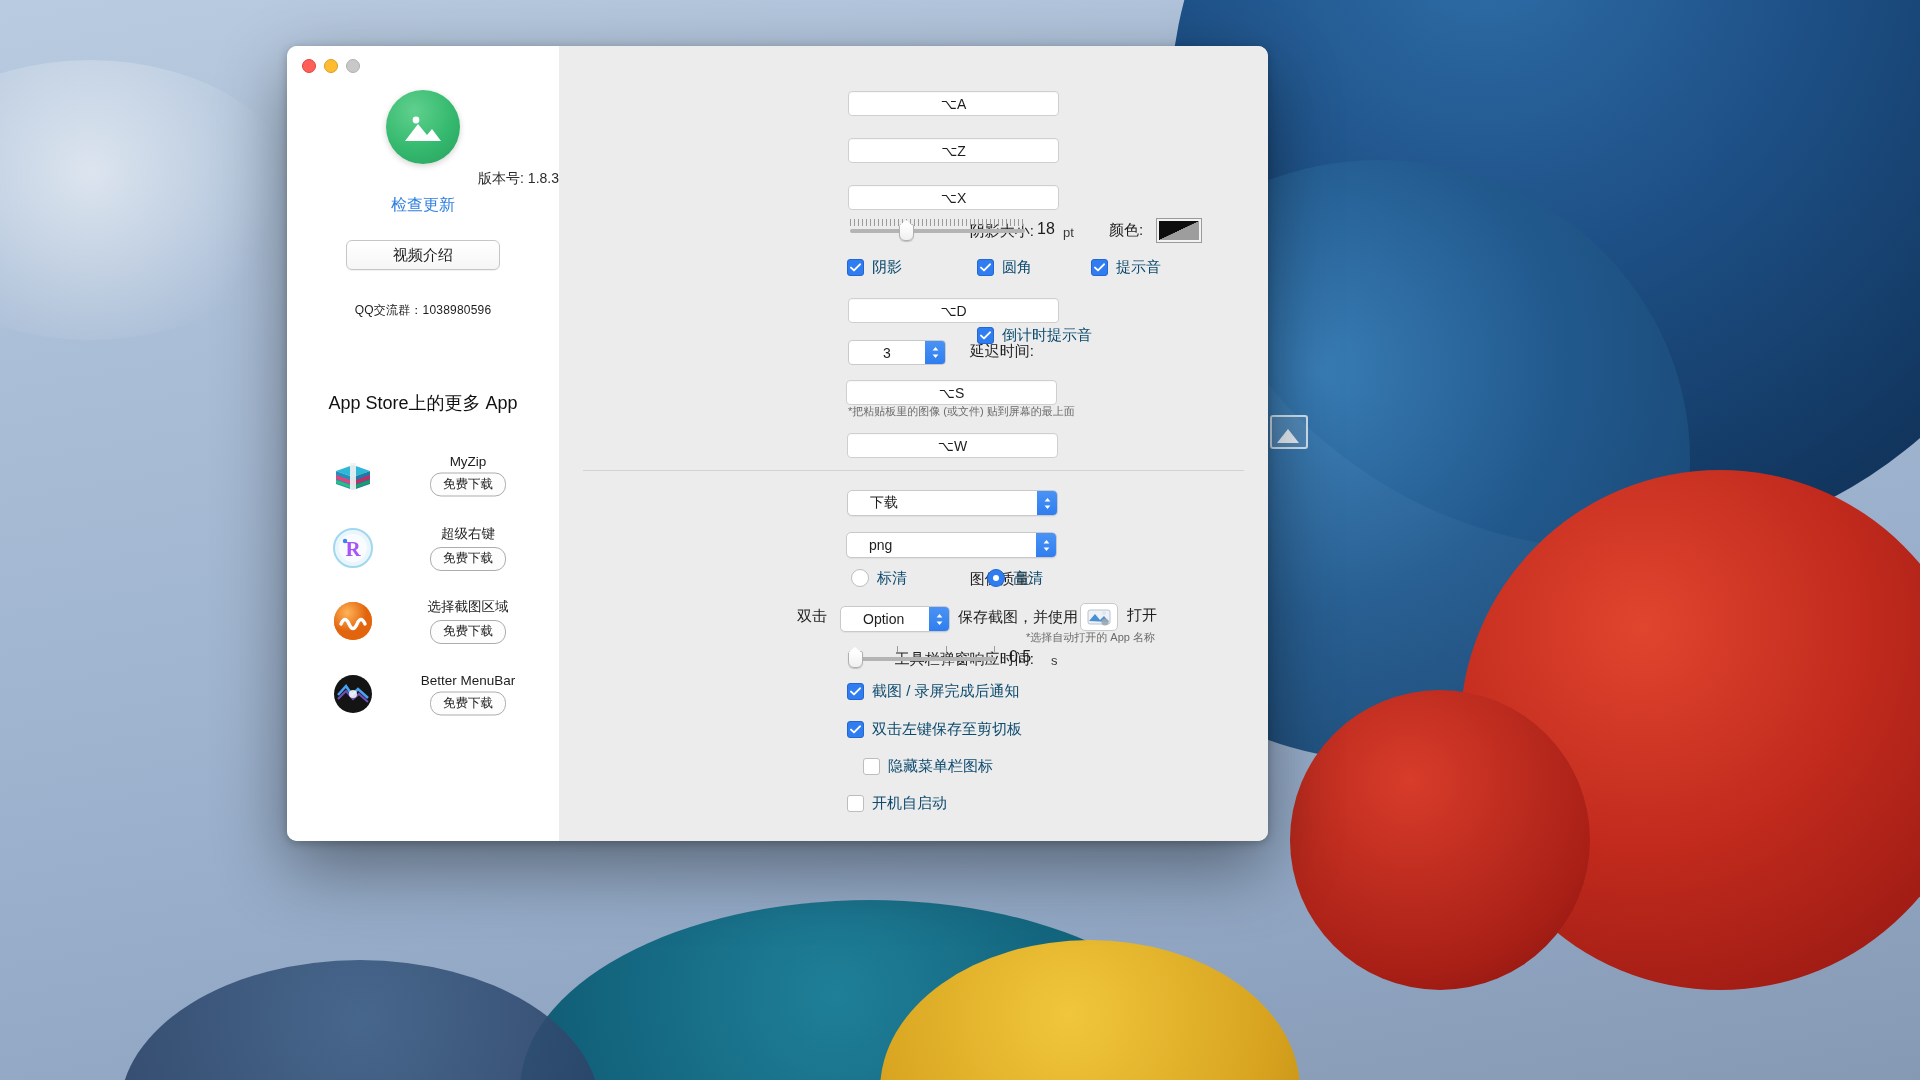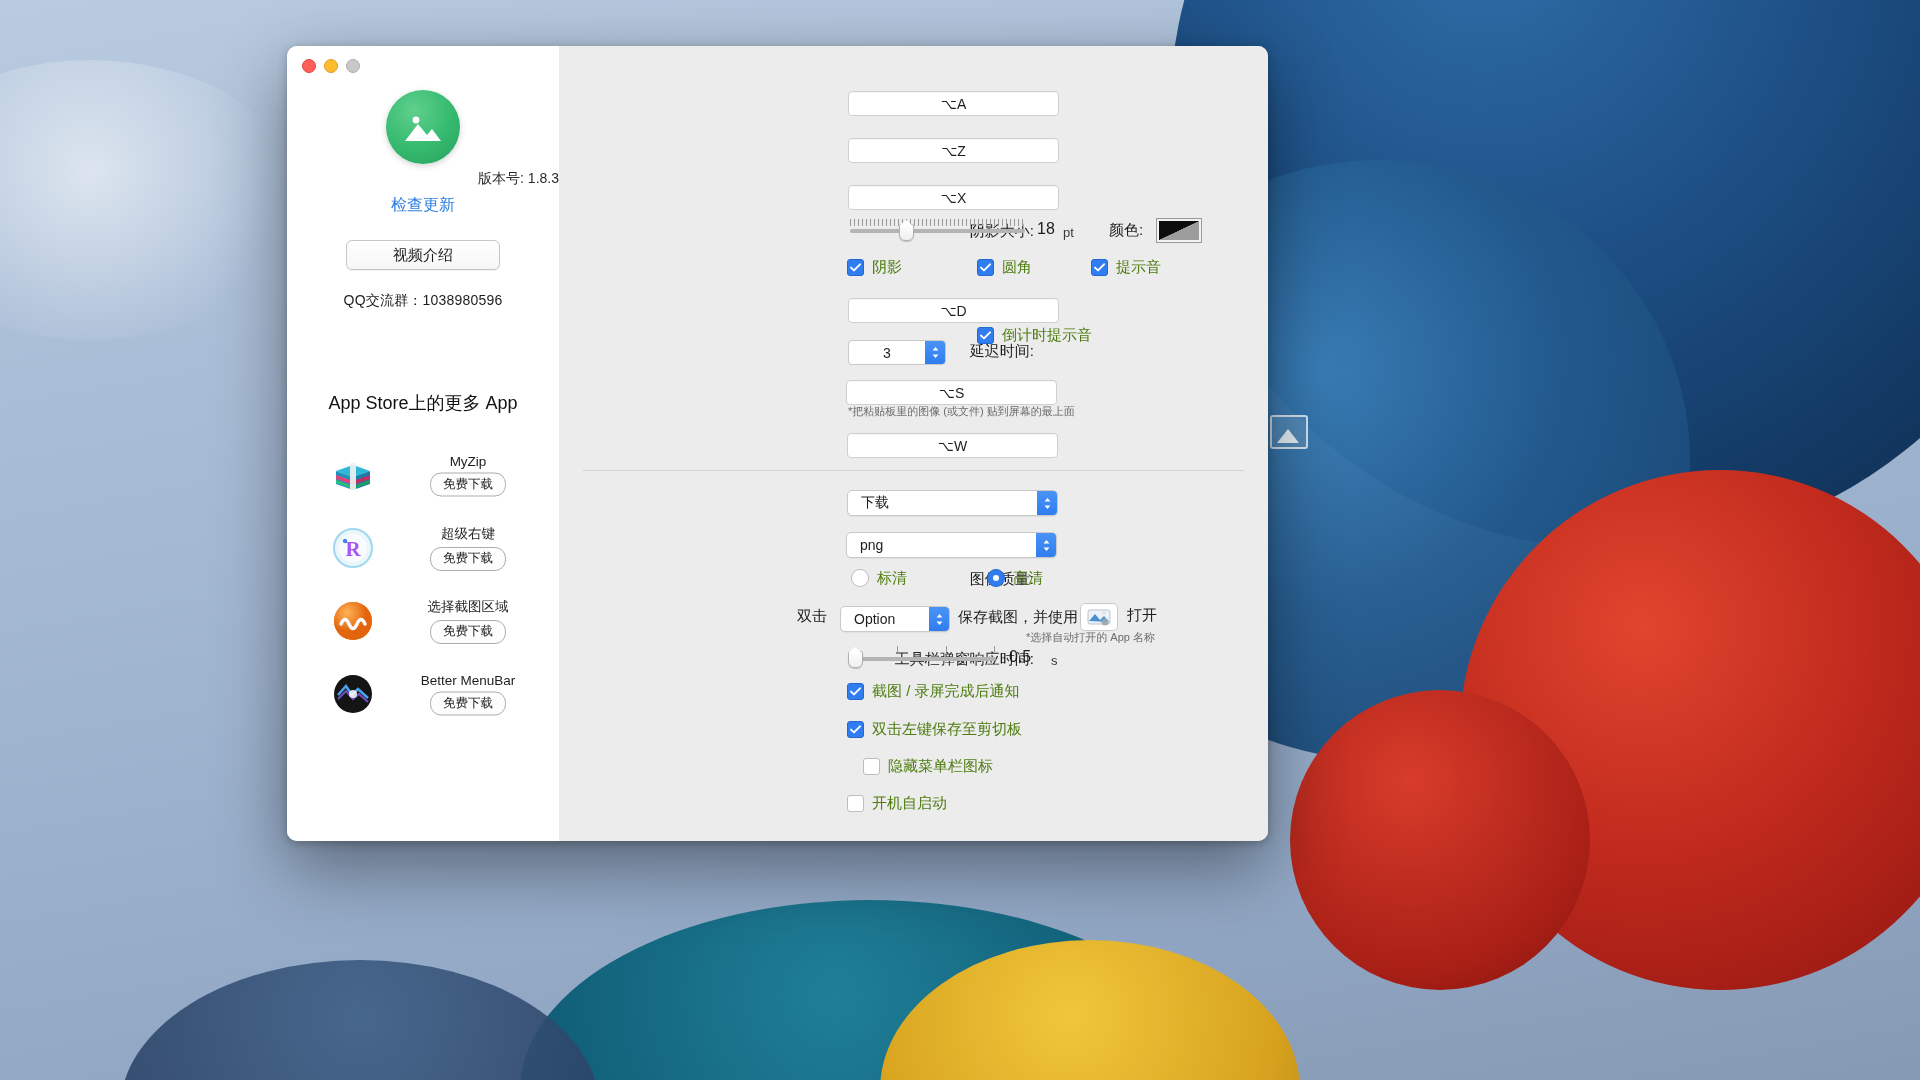--- a/index.html
+++ b/index.html
@@ -142,23 +142,23 @@
     position: absolute; top: 194px; left: 50%; transform: translateX(-50%);
     width: 152px; height: 28px;
     border: 1px solid #c6c6c6; border-radius: 6px;
     background: linear-gradient(#ffffff, #f6f6f6);
     box-shadow: 0 1px 1px rgba(0,0,0,.06);
     font-size: 15px; color: #1d1d1d;
     display: flex; align-items: center; justify-content: center;
     cursor: pointer;
   }
   #qq-group {
-    position: absolute; top: 246px; left: 0; right: 0;
+    position: absolute; top: 256px; left: 0; right: 0;
     text-align: center;
-    font-size: 14px; color: #1d1d1d;
+    font-size: 12px; color: #1d1d1d;
     letter-spacing: .2px;
   }
   #more-apps-title {
     position: absolute; top: 345px; left: 0; right: 0;
     text-align: center;
     font-size: 18px; color: #111;
   }
   #app-list {
     position: absolute; top: 392px; left: 0; right: 0;
   }
@@ -250,21 +250,21 @@
   .cb-wrap { display: flex; align-items: center; cursor: pointer; }
   .cb {
     width: 15px; height: 15px; border-radius: 3px;
     flex: 0 0 15px;
     display: flex; align-items: center; justify-content: center;
     margin-right: 8px;
   }
   .cb.on { background: #2f7df0; border: 1px solid #2468cf; }
   .cb.off { background: #ffffff; border: 1px solid #bdbdbd; }
   .cb.on svg { display: block; }
-  .cb-label { font-size: 15px; color: #4d7c0f; white-space: nowrap; }
+  .cb-label { font-size: 15px; color: #0c4a6e; white-space: nowrap; }
 
   
   .rb-wrap { display: flex; align-items: flex-start; cursor: pointer; }
   .rb {
     width: 16px; height: 16px; border-radius: 50%;
     flex: 0 0 16px; margin-right: 8px;
     display: flex; align-items: center; justify-content: center;
   }
   .rb.on { background: #2f7df0; border: 1px solid #2468cf; }
   .rb.on:after { content:""; width: 6px; height: 6px; border-radius: 50%; background:#fff; display:block; }
@@ -292,21 +292,21 @@
   
   .select {
     display: flex; align-items: center;
     height: 24px;
     border: 1px solid #c9c9c9; border-radius: 5px;
     background: #fff; overflow: hidden;
     box-shadow: 0 1px 1px rgba(0,0,0,.05);
     cursor: pointer;
   }
   .select .sel-val {
-    flex: 1 1 auto; padding-left: 13px;
+    flex: 1 1 auto; padding-left: 22px;
     font-size: 14px; color: #1d1d1d;
     white-space: nowrap; overflow: hidden;
   }
   .select .sel-arrow {
     flex: 0 0 20px; align-self: stretch;
     background: linear-gradient(#4a93f5, #2f7df0);
     display: flex; flex-direction: column;
     align-items:center; justify-content:center;
     color:#fff;
   }

